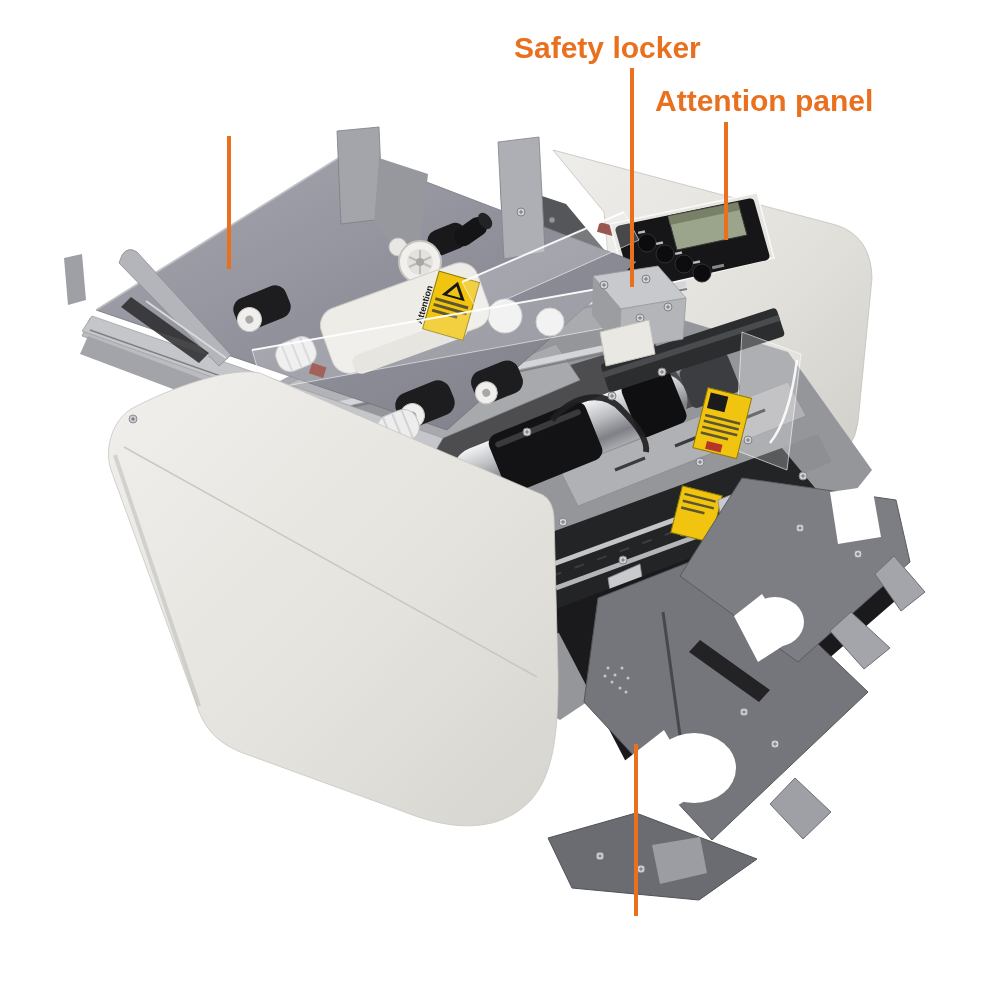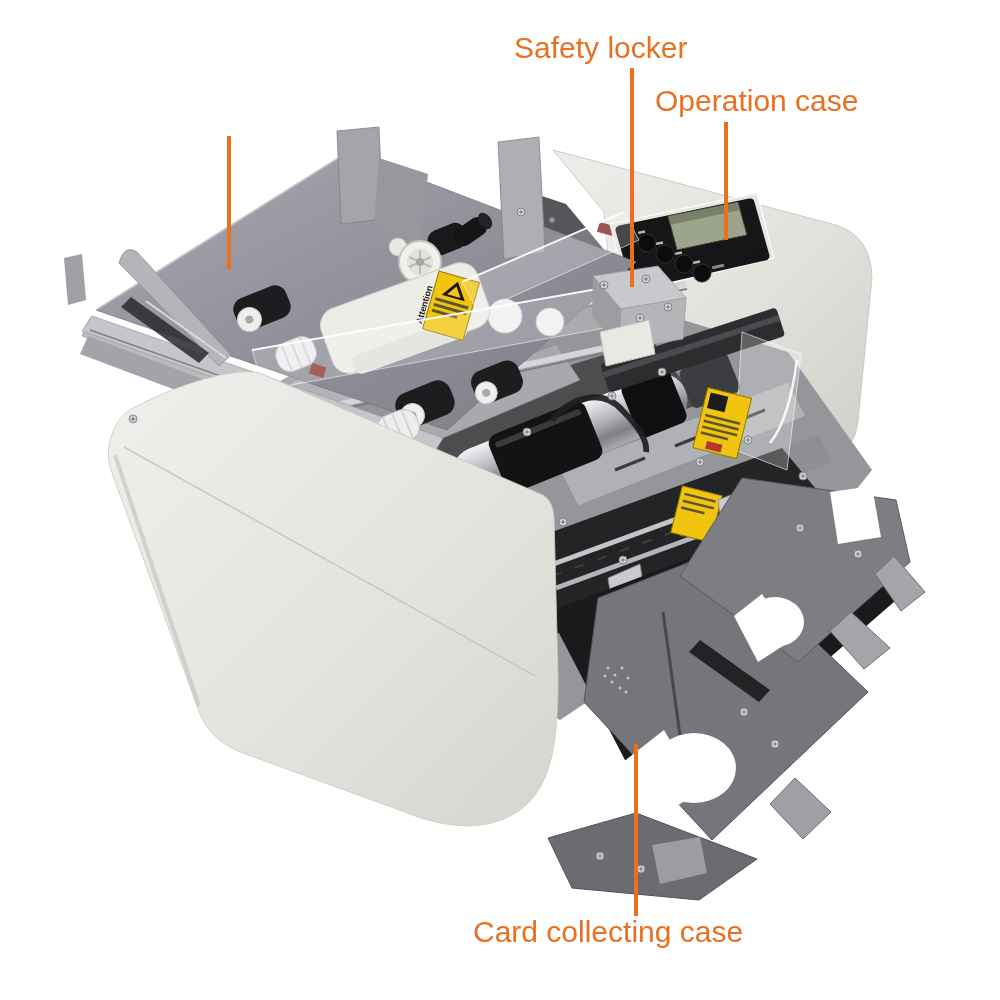--- a/index.html
+++ b/index.html
@@ -1,20 +1,20 @@
 <!DOCTYPE html>
 <html style="--accent: #e8701f;"><head>
 <meta charset="utf-8">
 <style>
   :root{ --accent:#e8701f; }
   html,body{margin:0;padding:0;background:#ffffff;}
   .stage{position:relative;width:1000px;height:1000px;background:#ffffff;overflow:hidden;
          font-family:"Liberation Sans", sans-serif;}
   .machine-svg{position:absolute;left:0;top:0;}
-  .callout-label{position:absolute;font-weight:normal;font-size:30px;line-height:1.05;
+  .callout-label{position:absolute;font-weight:bold;font-size:30px;line-height:1.05;
                  color:var(--accent);white-space:nowrap;letter-spacing:0px;}
   .leader-line{position:absolute;width:4px;background:var(--accent);}
   #lbl-paper{left:92px;top:82px;}
   #lbl-safety{left:514px;top:32px;}
   #lbl-operation{left:655px;top:85px;}
   #lbl-card{left:473px;top:916px;}
   #ln-paper{left:227px;top:136px;height:133px;}
   #ln-safety{left:630px;top:68px;height:219px;}
   #ln-operation{left:724px;top:122px;height:118px;}
   #ln-card{left:634px;top:744px;height:172px;}
@@ -320,16 +320,15 @@
     <circle cx="133" cy="419" r="1.5" fill="#77787c"></circle>
   </g>
 </svg>
 
 <div class="leader-line" id="ln-paper"></div>
 <div class="leader-line" id="ln-safety"></div>
 <div class="leader-line" id="ln-operation"></div>
 <div class="leader-line" id="ln-card"></div>
 
 <div class="callout-label" id="lbl-safety">Safety locker</div>
-<div class="callout-label" id="lbl-operation">Operation case</div>
-<div class="callout-label" id="lbl-card">Card collecting case</div>
+<div class="callout-label" id="lbl-operation">Attention panel</div>
 
 </div>
 
 </body></html>

